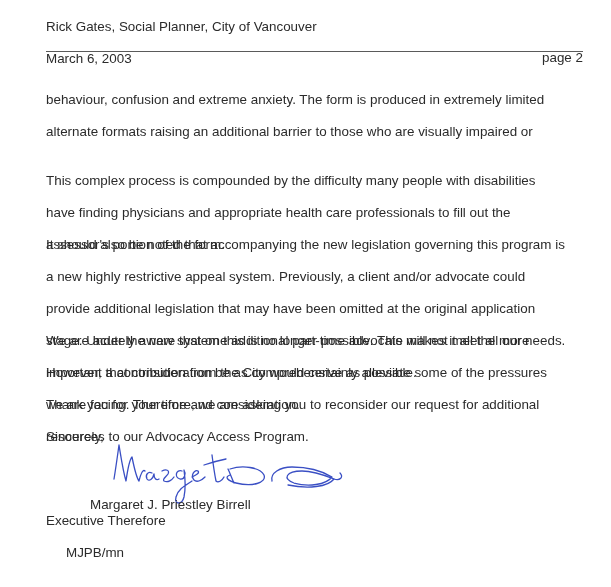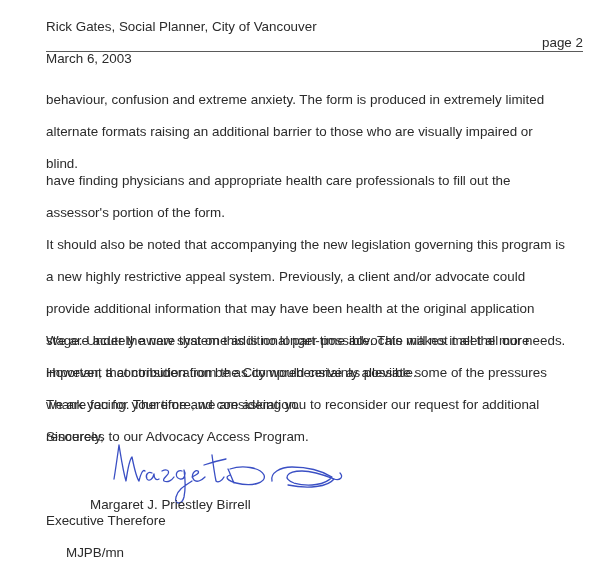--- a/index.html
+++ b/index.html
@@ -33,21 +33,21 @@
     white-space: nowrap;
   }
   .header-line2 {
     line-height: 16px;
     white-space: nowrap;
     position: relative;
     border-bottom: 1px solid #5a5a5a;
     height: 16px;
   }
   .header-line2 .date { position: absolute; left: 0; top: 4px; margin-top: 12px; }
-  .header-line2 .pagenum { position: absolute; right: 0; top: 0; }
+  .header-line2 .pagenum { position: absolute; right: 0; top: 15px; }
 
   .para {
     position: absolute;
     left: 46px;
     width: 560px;
     line-height: 16px;
     white-space: pre-line;
   }
   .para .ln { display: block; white-space: nowrap; }
 
@@ -78,32 +78,32 @@
     <div class="header-line1">Rick Gates, Social Planner, City of Vancouver</div>
     <div class="header-line2">
       <span class="date">March 6, 2003</span>
       <span class="pagenum">page 2</span>
     </div>
   </div>
 
   <div class="para" id="p1">
     <span class="ln">behaviour, confusion and extreme anxiety.  The form is produced in extremely limited</span>
     <span class="ln">alternate formats raising an additional barrier to those who are visually impaired or</span>
-    <span class="ln">blind.</span>
   </div>
 
   <div class="para" id="p2">
+    <span class="ln">This complex process is compounded by the difficulty many people with disabilities</span>
     <span class="ln">have finding physicians and appropriate health care professionals to fill out the</span>
     <span class="ln">assessor's portion of the form.</span>
   </div>
 
   <div class="para" id="p3">
     <span class="ln">It should also be noted that accompanying the new legislation governing this program is</span>
     <span class="ln">a new highly restrictive appeal system.  Previously, a client and/or advocate could</span>
-    <span class="ln">provide additional information that may have been health at the original application</span>
+    <span class="ln">provide additional legislation that may have been omitted at the original application</span>
     <span class="ln">stage.   Under the new system this is no longer possible.  This makes it all the more</span>
     <span class="ln">important that consideration be as comprehensive as possible.</span>
   </div>
 
   <div class="para" id="p4">
     <span class="ln">We are acutely aware that one additional part-time advocate will not meet all our needs.</span>
     <span class="ln">However, a contribution from the City would certainly alleviate some of the pressures</span>
     <span class="ln">we are facing.  Therefore, we are asking you to reconsider our request for additional</span>
     <span class="ln">resources to our Advocacy Access Program.</span>
   </div>

